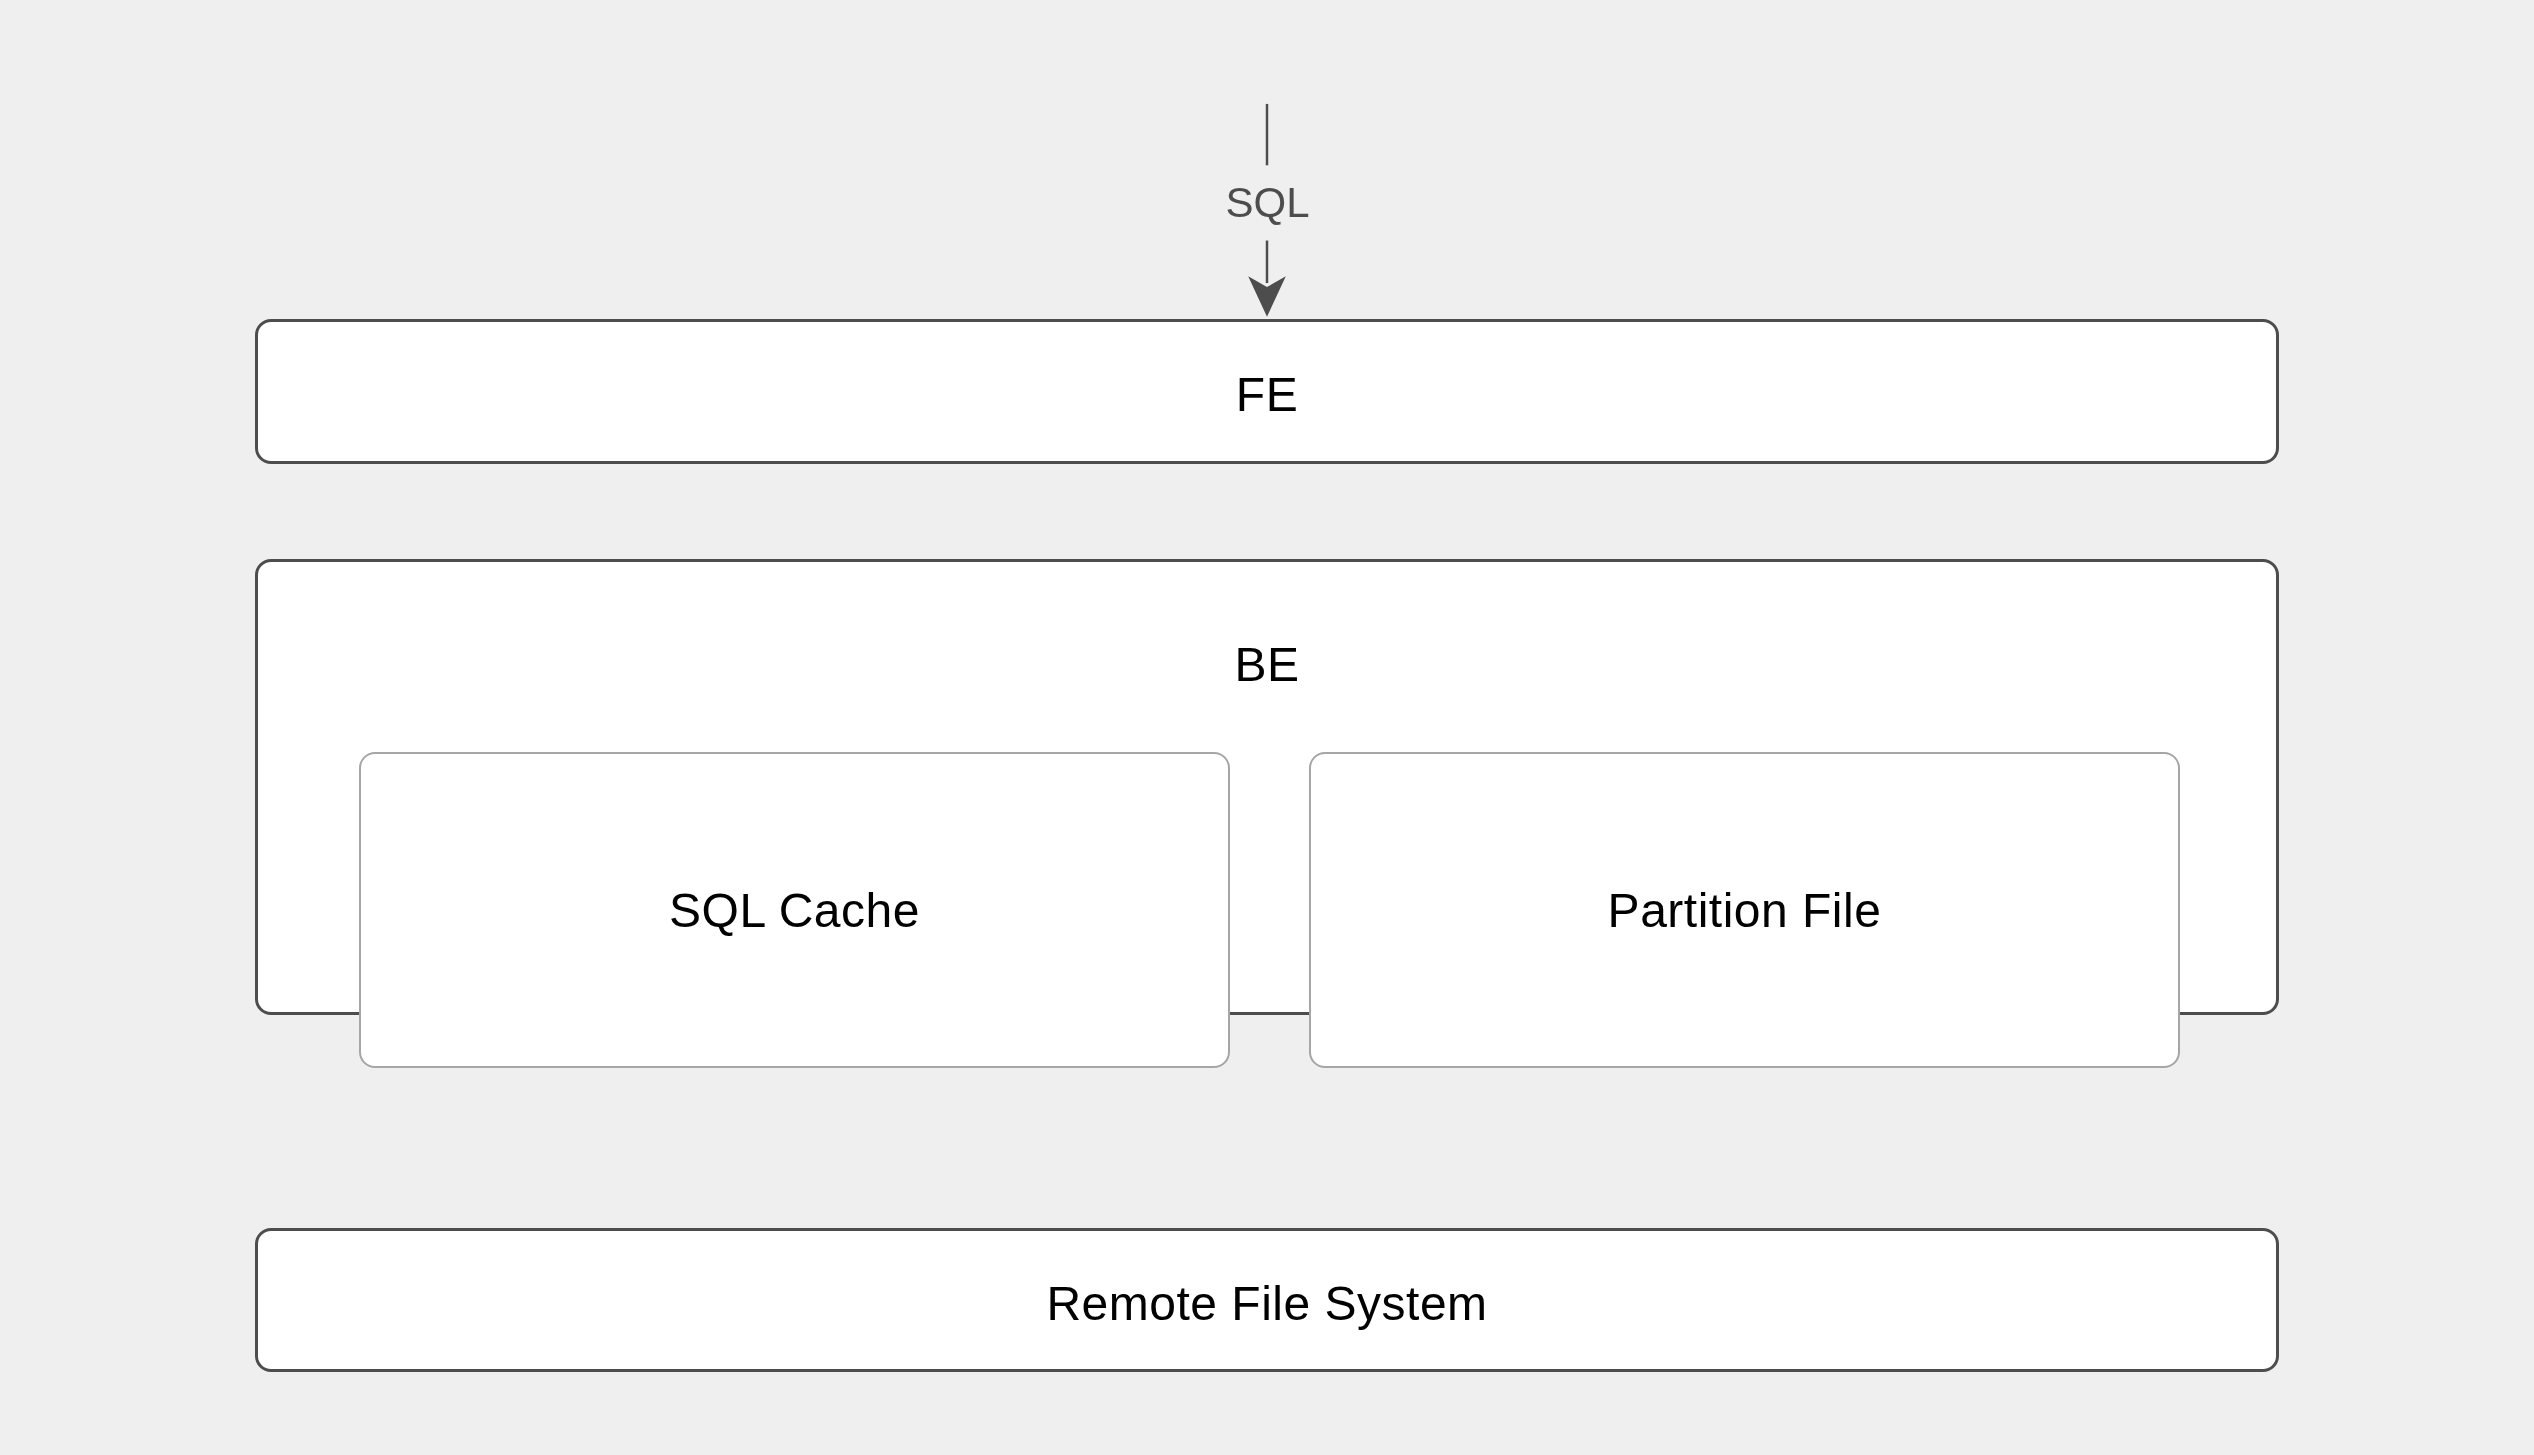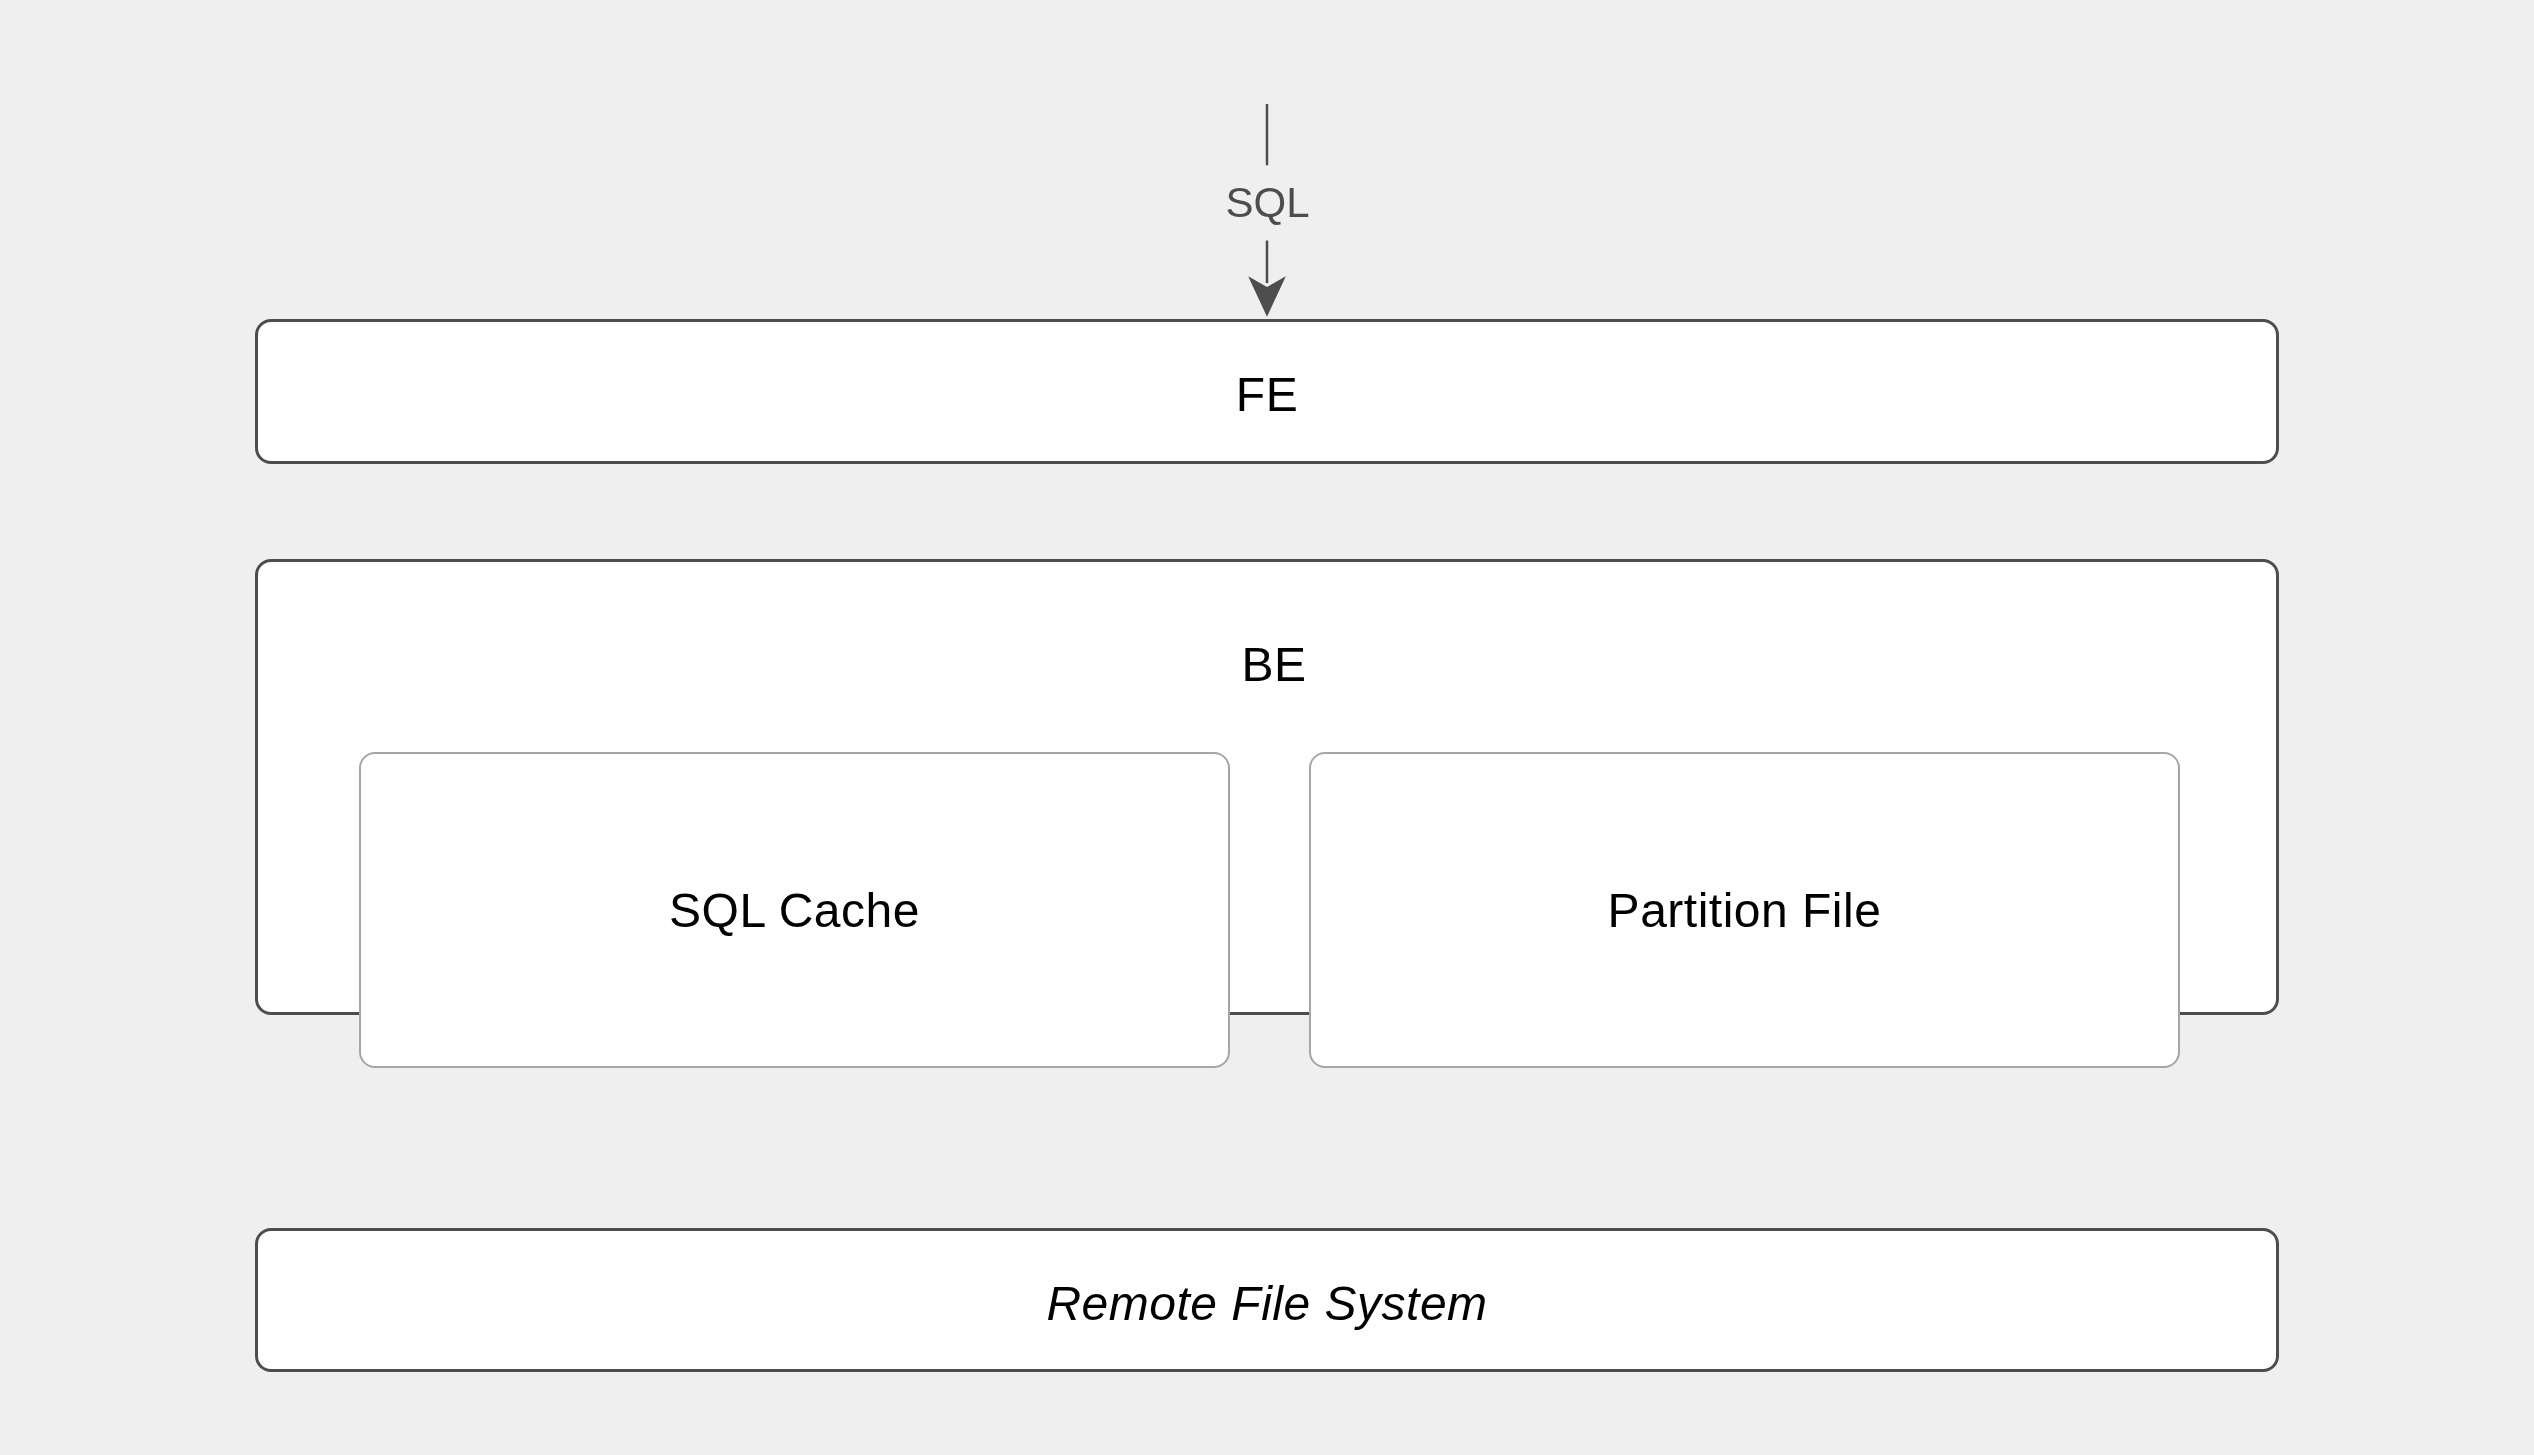--- a/index.html
+++ b/index.html
@@ -34,41 +34,41 @@
     font-size: 48px;
     line-height: 48px;
     color: var(--text);
     letter-spacing: 0.5px;
     white-space: nowrap;
   }
   
   .fe-box   { left: 255px; top: 319px;  width: 2024px; height: 145px; text-decoration: underline; }
   .fe-box .node-label { top: 49px; }
   
-  .be-box   { left: 255px; top: 559px;  width: 2024px; height: 456px; padding-left: 7px; }
+  .be-box   { left: 255px; top: 559px;  width: 2024px; height: 456px; }
   .be-box .be-title   { top: 79px; }
   
   .inner-box {
     position: absolute;
     background: var(--box-bg);
     border: 2px solid var(--inner-border);
     border-radius: 16px;
     display: flex;
     align-items: center;
     justify-content: center;
     font-size: 48px;
     color: var(--text);
     letter-spacing: 0.5px;
     white-space: nowrap;
   }
   .sql-cache-box       { left: 101px;  top: 190px; width: 871px; height: 316px; }
   .partition-cache-box { left: 1051px; top: 190px; width: 871px; height: 316px; }
   
   .rfs-box  { left: 255px; top: 1228px; width: 2024px; height: 144px; }
-  .rfs-box .node-label { top: 49px; font-style: italic; }
+  .rfs-box .node-label { top: 49px; }
   
   .arrow-layer {
     position: absolute;
     left: 0; top: 0;
     width: 2534px; height: 1455px;
     pointer-events: none;
   }
   .sql-flow-label {
     position: absolute;
     left: 1119px; top: 180px;

